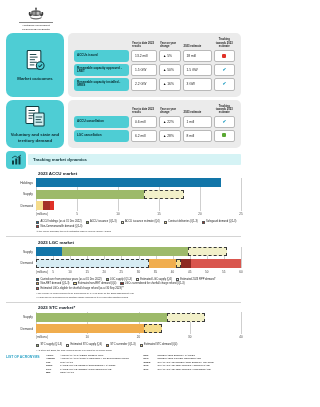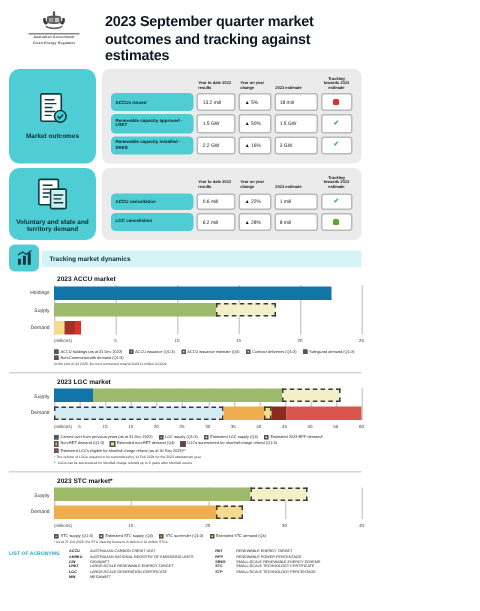--- a/index.html
+++ b/index.html
@@ -148,21 +148,20 @@
           <path d="M21 11.5 h6 v6 h-6 Z" fill="#c0c0c0"></path>
           <path d="M6 12 q-2 6 3 9 l3 -2 q-4 -3 -3 -7 Z"></path>
           <path d="M34 12 q2 6 -3 9 l-3 -2 q4 -3 3 -7 Z"></path>
           <path d="M8 22 q12 5 24 0 l-2 3 q-10 4 -20 0 Z" fill="#6b6b6b"></path>
         </g>
       </svg>
       <div class="crest-rule"></div>
       <div class="crest-line1">Australian Government</div>
       <div class="crest-line2">Clean Energy Regulator</div>
     </div>
-    <div class="title">2023 September quarter market outcomes and tracking against estimates</div>
   </div>
 
   <div class="section">
     <div class="badge">
       <svg class="badge-icon" viewBox="0 0 40 40">
         <rect x="8" y="4" width="21" height="28" rx="1.5" fill="#fff" stroke="#0d3b40" stroke-width="1.6"></rect>
         <path d="M12 10 h10 M12 14 h12 M12 18 h8 M12 22 h11 M12 26 h7" stroke="#0d3b40" stroke-width="1.4" fill="none"></path>
         <circle cx="28" cy="27" r="6" fill="#4ecdd4" stroke="#0d3b40" stroke-width="1.6"></circle>
         <path d="M25.3 27 l2 2 l3.6 -3.8" stroke="#0d3b40" stroke-width="1.6" fill="none"></path>
       </svg>

